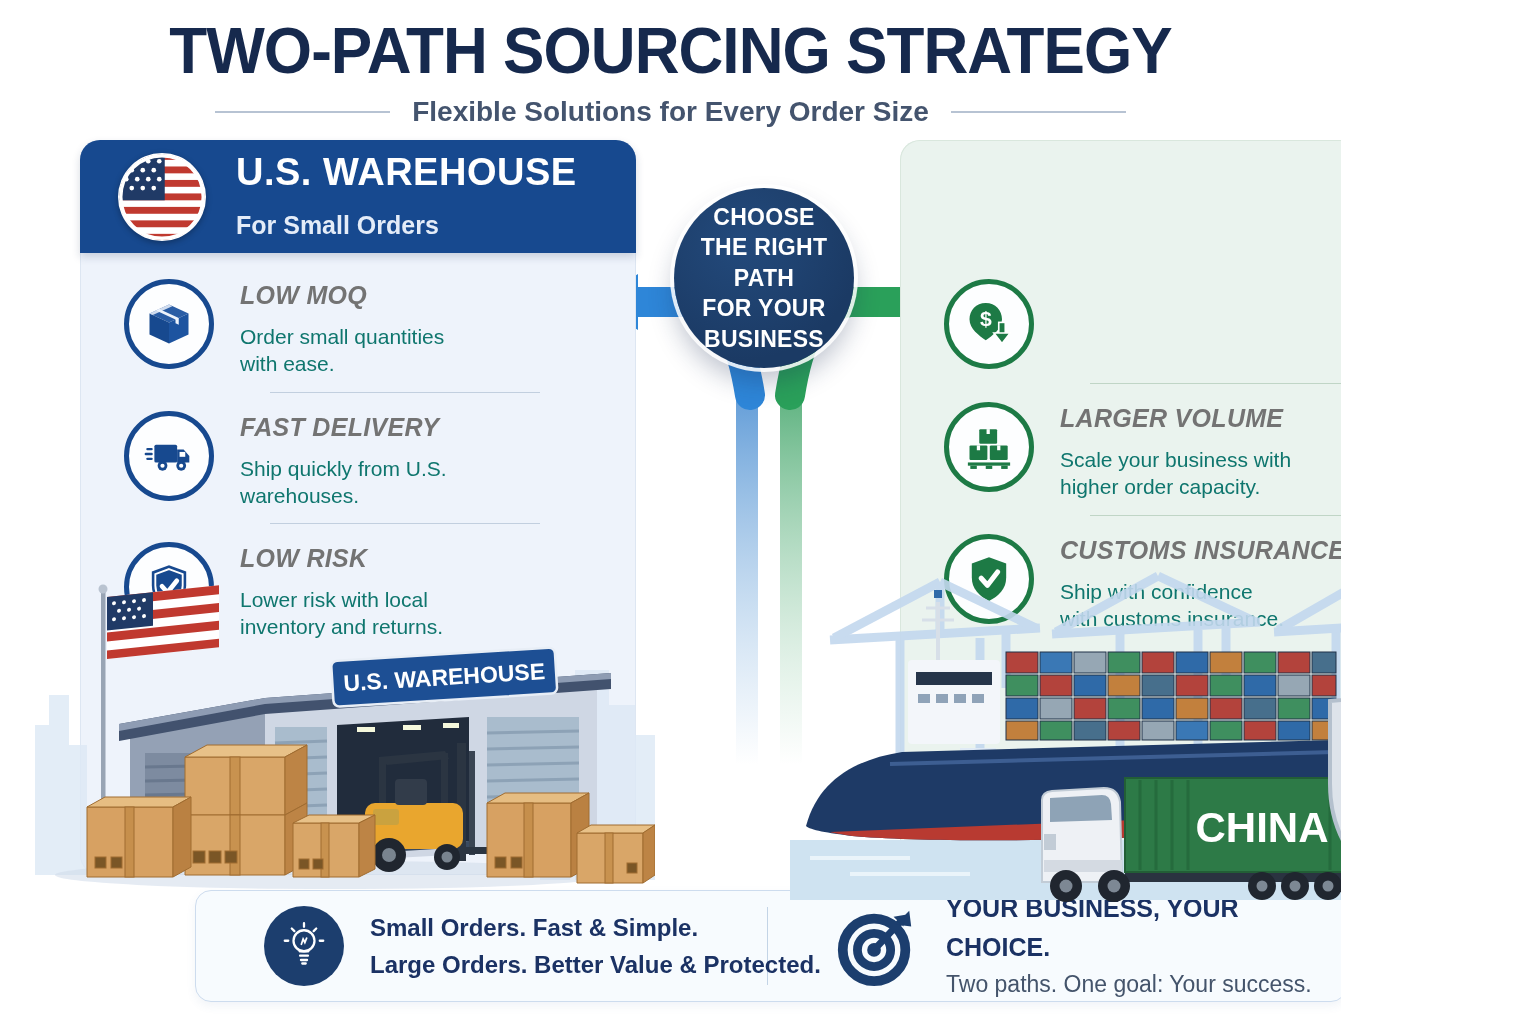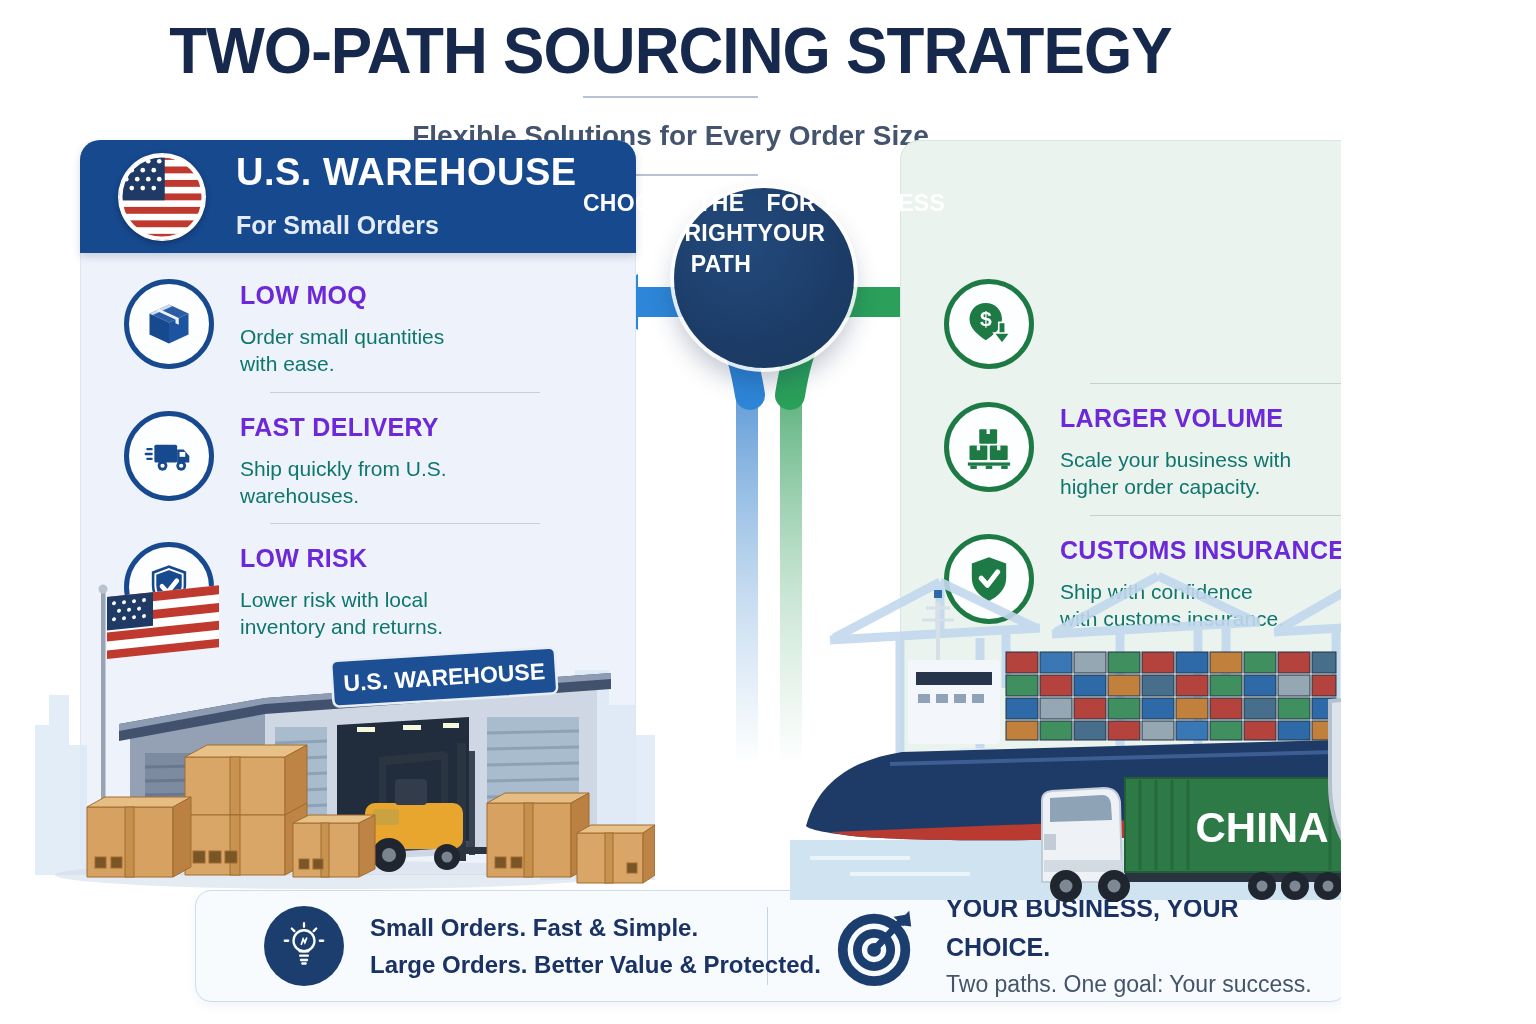--- a/index.html
+++ b/index.html
@@ -2,21 +2,21 @@
 <html><head>
 <meta charset="utf-8">
 <style>
   html,body{margin:0;padding:0;background:#ffffff;}
   body{width:1536px;height:1024px;font-family:"Liberation Sans",sans-serif;-webkit-font-smoothing:antialiased;}
   .stage{position:relative;width:1341px;height:1024px;overflow:hidden;background:#ffffff;}
 
   
   .page-title{position:absolute;top:14px;left:0;width:100%;text-align:center;
     font-size:64px;font-weight:800;color:#16294d;letter-spacing:-1px;transform:scaleX(.97);}
-  .subtitle-row{position:absolute;top:96px;left:0;width:100%;display:flex;align-items:center;justify-content:center;gap:22px;flex-direction:column;}
+  .subtitle-row{position:absolute;top:96px;left:0;width:100%;display:flex;align-items:center;justify-content:center;gap:22px;}
   .subtitle-line{width:175px;height:2px;background:#b7c3d3;}
   .page-subtitle{font-size:28px;font-weight:600;color:#44546e;}
 
   
   .panel{position:absolute;top:140px;width:556px;height:735px;border-radius:20px;}
   .panel.left{left:80px;background:#eef3fb;box-shadow:0 0 0 1px #dde6f2 inset;}
   .panel.right{left:900px;background:#eaf3ee;box-shadow:0 0 0 1px #d9e7dd inset;}
   .panel-header{position:absolute;top:0;left:0;width:100%;height:113px;border-radius:20px 20px 0 0;
     display:flex;align-items:center;box-shadow:0 4px 8px rgba(30,50,90,.18);}
   .panel.left  .panel-header{background:#17498f;}
@@ -28,32 +28,32 @@
   .panel-sub{font-size:25px;font-weight:600;color:#e4ecf8;margin-top:19px;}
   .panel.right .panel-sub{color:#e2f1e6;}
 
   .features{position:absolute;top:125px;left:0;width:100%;}
   .feature{display:flex;align-items:flex-start;padding:14px 0 10px 44px;}
   .feature-icon-wrap{width:80px;height:80px;border-radius:50%;background:#fdfeff;flex:0 0 auto;
     display:flex;align-items:center;justify-content:center;}
   .panel.left  .feature-icon-wrap{border:5px solid #17498f;}
   .panel.right .feature-icon-wrap{border:5px solid #1d7a45;}
   .feature-text{margin-left:26px;padding-top:2px;}
-  .feature-title{font-size:25px;font-weight:800;color:#6d28d9;letter-spacing:.3px;}
+  .feature-title{font-size:25px;font-weight:800;color:#737373;letter-spacing:.3px;font-style:italic;}
   .feature-desc{font-size:21px;font-weight:400;color:#0f766e;line-height:1.3;margin-top:13px;white-space:pre-line;}
   .feature-divider{height:1px;margin:4px 0 4px 190px;width:270px;}
   .panel.left  .feature-divider{background:#c2cfdf;}
   .panel.right .feature-divider{background:#c0d5c6;}
 
   
   .center-art{position:absolute;left:590px;top:180px;width:360px;height:640px;}
   .choose-circle{position:absolute;left:674px;top:188px;width:180px;height:180px;border-radius:50%;
     background:radial-gradient(circle at 38% 30%, #234a7c, #1b3a64 70%);
     box-shadow:0 0 0 4px rgba(255,255,255,.85), 0 14px 26px rgba(20,40,80,.28);
-    display:flex;flex-direction:row;align-items:flex-start;justify-content:center;text-align:center;}
+    display:flex;flex-direction:column;align-items:center;justify-content:center;text-align:center;}
   .choose-line{font-size:23px;font-weight:800;color:#ffffff;line-height:1.32;letter-spacing:.3px;}
 
   
   .illus-left{position:absolute;left:35px;top:575px;width:620px;height:320px;z-index:3;}
   .illus-right{position:absolute;left:790px;top:568px;width:740px;height:345px;z-index:3;}
 
   
   .footer-card{position:absolute;left:195px;top:890px;width:1150px;height:110px;background:#f7fbfe;
     border:1.5px solid #cddcee;border-radius:16px;box-shadow:0 4px 10px rgba(80,110,160,.08);z-index:2;}
   .footer-divider{position:absolute;left:571px;top:16px;bottom:16px;width:1px;background:#c3d4e6;}

